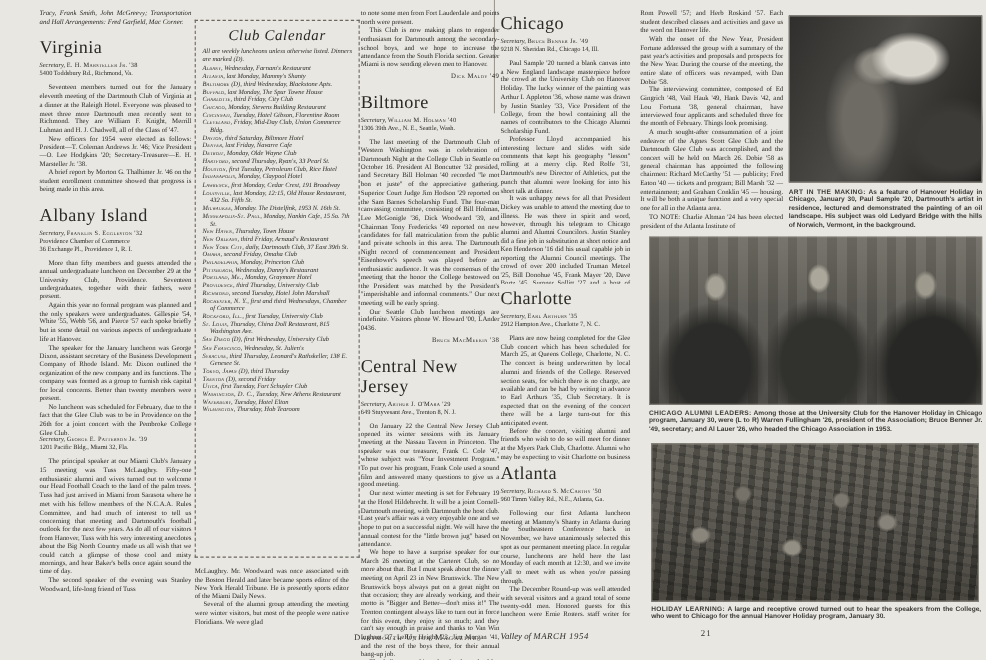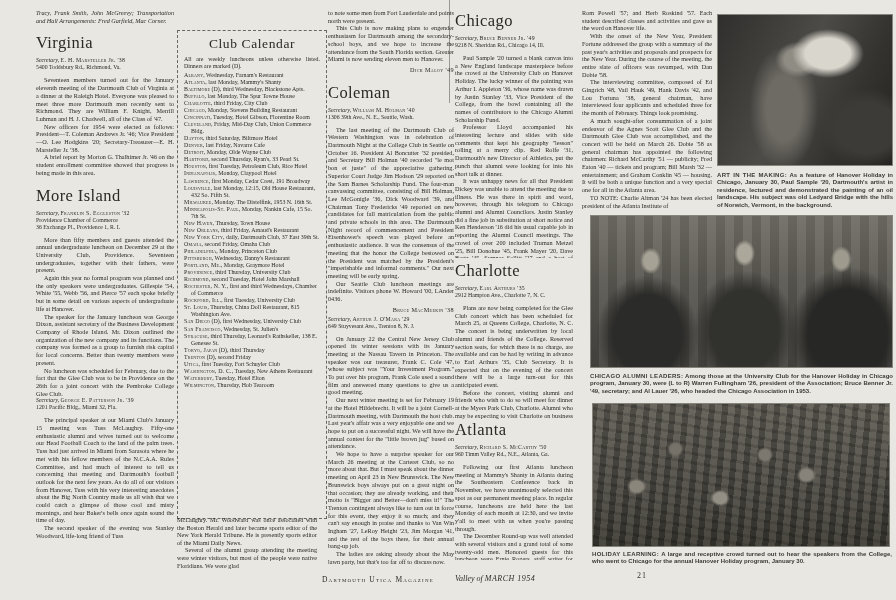--- a/index.html
+++ b/index.html
@@ -14,22 +14,22 @@
   .carry .para:first-child{text-indent:0;}
   .intro{font-style:italic;margin-bottom:8px;}
   h2.sect{font-weight:normal;font-size:16.5px;line-height:18px;margin:10px 0 5px 0;letter-spacing:.4px;text-align:left;}
   .secline{font-size:5.8px;line-height:7px;text-align:left;}
   .secline .it{font-style:italic;}
   .secline .sc{font-variant:small-caps;letter-spacing:.3px;}
   .addr{font-size:5.8px;line-height:7px;text-align:left;margin-bottom:5px;}
   .sig{text-align:right;font-variant:small-caps;letter-spacing:.4px;font-size:6.2px;margin:3px 0 2px 0;}
   
   .calbox{
-    position:absolute;left:177px;top:30px;width:136px;height:478px;
-    border:1.5px dashed #6b675f;padding:5px 6px 4px 6px;overflow:hidden;
+    position:absolute;left:177px;top:18px;width:136px;height:478px;
+    border:1.5px dashed #6b675f;padding:5px 6px 4px 6px;overflow:hidden;font-style:italic;
   }
   .calbox h2{font-weight:normal;font-size:13.5px;margin:0 0 4px 0;text-align:center;letter-spacing:.6px;}
   .calnote{font-size:5.9px;line-height:6.9px;text-align:justify;margin-bottom:2px;}
   .cal-entry{font-size:5.9px;line-height:7.05px;text-indent:-7px;padding-left:7px;text-align:left;}
   .cal-entry .city{font-variant:small-caps;letter-spacing:.2px;}
   
   .fold{position:absolute;left:449px;top:0;width:1px;height:103px;background:#9b9890;}
   
   .pageno{position:absolute;font-size:8px;letter-spacing:1px;color:#35332e;}
   .footer-mag{position:absolute;left:322px;top:575px;font-size:7.5px;letter-spacing:1.2px;font-variant:small-caps;color:#2e2c27;}
@@ -87,21 +87,21 @@
 
   <h2 class="sect">Virginia</h2>
   <div class="secline"><span class="it">Secretary,</span> <span class="sc">E. H. Marsteller Jr. '38</span></div>
   <div class="addr">5400 Toddsbury Rd., Richmond, Va.</div>
   <div>
       <div class="para">Seventeen members turned out for the January eleventh meeting of the Dartmouth Club of Virginia at a dinner at the Raleigh Hotel. Everyone was pleased to meet three more Dartmouth men recently sent to Richmond. They are William F. Knight, Merrill Luhman and H. J. Chadwell, all of the Class of '47.</div>
       <div class="para">New officers for 1954 were elected as follows: President—T. Coleman Andrews Jr. '46; Vice President—O. Lee Hodgkins '20; Secretary-Treasurer—E. H. Marsteller Jr. '38.</div>
       <div class="para">A brief report by Morton G. Thalhimer Jr. '46 on the student enrollment committee showed that progress is being made in this area.</div>
     </div>
 
-  <h2 class="sect">More Island</h2>
+  <h2 class="sect">Albany Island</h2>
   <div class="secline"><span class="it">Secretary,</span> <span class="sc">Franklin S. Eggleston '32</span></div>
   <div class="addr" style="margin-bottom:0;">Providence Chamber of Commerce</div>
   <div class="addr">36 Exchange Pl., Providence 1, R. I.</div>
   <div>
       <div class="para">More than fifty members and guests attended the annual undergraduate luncheon on December 29 at the University Club, Providence. Seventeen undergraduates, together with their fathers, were present.</div>
       <div class="para">Again this year no formal program was planned and the only speakers were undergraduates. Gillespie '54, White '55, Webb '56, and Pierce '57 each spoke briefly but in some detail on various aspects of undergraduate life at Hanover.</div>
       <div class="para">The speaker for the January luncheon was George Dixon, assistant secretary of the Business Development Company of Rhode Island. Mr. Dixon outlined the organization of the new company and its functions. The company was formed as a group to furnish risk capital for local concerns. Better than twenty members were present.</div>
       <div class="para">No luncheon was scheduled for February, due to the fact that the Glee Club was to be in Providence on the 26th for a joint concert with the Pembroke College Glee Club.</div>
     </div>
 
@@ -164,29 +164,30 @@
     <div class="para">Several of the alumni group attending the meeting were winter visitors, but most of the people were native Floridians. We were glad</div>
   </div>
 
 <div class="col" style="left:328px;top:9px;width:126px;">
   <div class="carry">
       <div class="para">to note some men from Fort Lauderdale and points north were present.</div>
       <div class="para">This Club is now making plans to engender enthusiasm for Dartmouth among the secondary-school boys, and we hope to increase the attendance from the South Florida section. Greater Miami is now sending eleven men to Hanover.</div>
     </div>
   <div class="sig">Dick Maloy '49</div>
 
-  <h2 class="sect">Coleman</h2>
+  <h2 class="sect">Biltmore</h2>
   <div class="secline"><span class="it">Secretary,</span> <span class="sc">William M. Holman '40</span></div>
   <div class="addr">1306 39th Ave., N. E., Seattle, Wash.</div>
   <div>
       <div class="para">The last meeting of the Dartmouth Club of Western Washington was in celebration of Dartmouth Night at the College Club in Seattle on October 16. President Al Boncutter '32 presided, and Secretary Bill Holman '40 recorded "le mot bon et juste" of the appreciative gathering. Superior Court Judge Jim Hodson '29 reported on the Sam Barnes Scholarship Fund. The four-man canvassing committee, consisting of Bill Holman, Lee McGonigle '36, Dick Woodward '39, and Chairman Tony Fredericks '49 reported on new candidates for fall matriculation from the public and private schools in this area. The Dartmouth Night record of commencement and President Eisenhower's speech was played before an enthusiastic audience. It was the consensus of the meeting that the honor the College bestowed on the President was matched by the President's "imperishable and informal comments." Our next meeting will be early spring.</div>
       <div class="para">Our Seattle Club luncheon meetings are indefinite. Visitors phone W. Howard '00, LAnder 0436.</div>
     </div>
   <div class="sig">Bruce MacMeekin '38</div>
 
+  <h2 class="sect">Central New Jersey</h2>
   <div class="secline"><span class="it">Secretary,</span> <span class="sc">Arthur J. O'Mara '29</span></div>
   <div class="addr">649 Stuyvesant Ave., Trenton 8, N. J.</div>
   <div>
       <div class="para">On January 22 the Central New Jersey Club opened its winter sessions with its January meeting at the Nassau Tavern in Princeton. The speaker was our treasurer, Frank C. Cole '47, whose subject was "Your Investment Program." To put over his program, Frank Cole used a sound film and answered many questions to give us a good meeting.</div>
       <div class="para">Our next winter meeting is set for February 19 at the Hotel Hildebrecht. It will be a joint Cornell-Dartmouth meeting, with Dartmouth the host club. Last year's affair was a very enjoyable one and we hope to put on a successful night. We will have the annual contest for the "little brown jug" based on attendance.</div>
       <div class="para">We hope to have a surprise speaker for our March 26 meeting at the Carteret Club, so no more about that. But I must speak about the dinner meeting on April 23 in New Brunswick. The New Brunswick boys always put on a great night on that occasion; they are already working, and their motto is "Bigger and Better—don't miss it!" The Trenton contingent always like to turn out in force for this event, they enjoy it so much; and they can't say enough in praise and thanks to Van Win Ingham '27, LeRoy Height '23, Jim Morgan '41, and the rest of the boys there, for their annual bang-up job.</div>
       <div class="para">The ladies are asking already about the May lawn party, but that's too far off to discuss now.</div>
     </div>
 </div>
 

